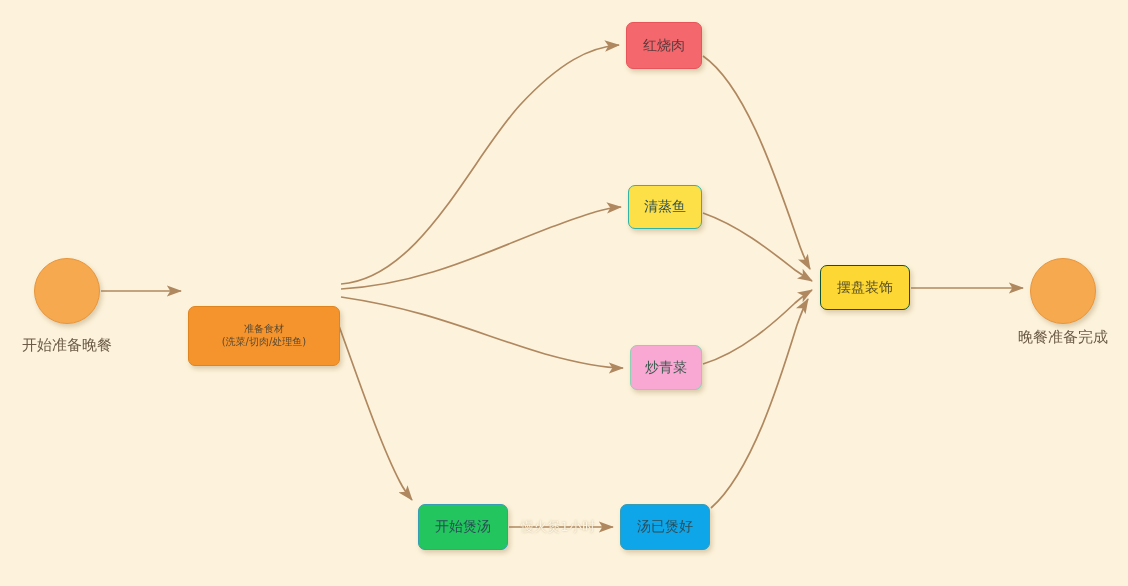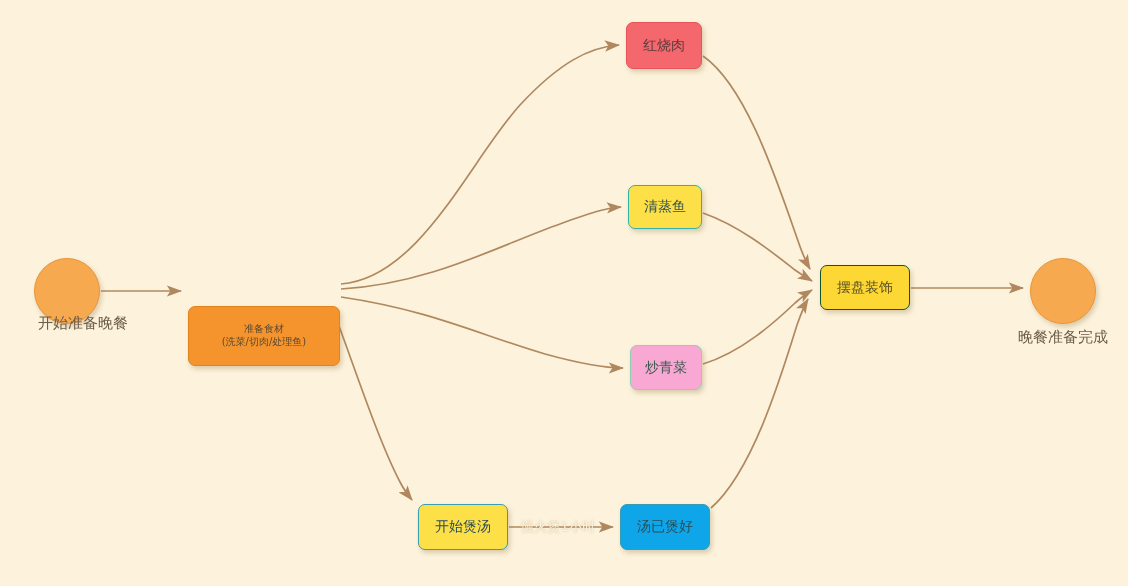--- a/index.html
+++ b/index.html
@@ -83,35 +83,35 @@
       <path d="M509,527 L613,527"></path>
       <path d="M703,56 C745,85 775,175 797,238 C802,253 806,262 810,269"></path>
       <path d="M703,213 C740,226 772,252 795,270 C802,275 807,278 812,281"></path>
       <path d="M703,364 C742,352 775,322 795,303 C802,297 807,293 812,290"></path>
       <path d="M711,508 C752,472 780,380 797,325 C802,311 805,304 808,299"></path>
       <path d="M911,288 L1023,288"></path>
     </g>
   </svg>
 
   <div class="node node-circle" style="left:34px; top:258px; width:66px; height:66px; background:#f7a94f; border:1px solid #e8963c;"></div>
-  <div class="terminal-label" style="left:0px; top:314px; width:134px;margin-left:16px;">开始准备晚餐</div>
+  <div class="terminal-label" style="left:0px; top:336px; width:134px;">开始准备晚餐</div>
 
   <div class="node node-circle" style="left:1030px; top:258px; width:66px; height:66px; background:#f7a94f; border:1px solid #e8963c;"></div>
   <div class="terminal-label" style="left:996px; top:328px; width:134px;">晚餐准备完成</div>
 
   <div class="node node-rect" style="left:188px; top:258px; width:152px; height:60px; background:#f5942c; border:1px solid #e08420; color:#5a4a33; font-size:10px;margin-top:48px;">准备食材
 (洗菜/切肉/处理鱼)</div>
 
   <div class="node node-rect" style="left:626px; top:22px; width:76px; height:47px; background:#f4676c; border:1px solid #e8545b; color:#5b3a3c; font-size:14px;">红烧肉</div>
 
   <div class="node node-rect" style="left:628px; top:185px; width:74px; height:44px; background:#fde047; border:1px solid #30b3ab; color:#2f4f4d; font-size:14px;">清蒸鱼</div>
 
   <div class="node node-rect" style="left:630px; top:345px; width:72px; height:45px; background:#f9a8d4; border:1px solid #8fcfb4; color:#3e5a50; font-size:14px;">炒青菜</div>
 
-  <div class="node node-rect" style="left:418px; top:504px; width:90px; height:46px; background:#fde047; border:1px solid #369db4; color:#2c4d57; font-size:14px;">开始煲汤</div>
+  <div class="node node-rect" style="left:418px; top:504px; width:90px; height:46px; background:#22c55e; border:1px solid #369db4; color:#2c4d57; font-size:14px;">开始煲汤</div>
 
   <div class="node node-rect" style="left:620px; top:504px; width:90px; height:46px; background:#0ea5e9; border:1px solid #369db4; color:#2c4d57; font-size:14px;">汤已煲好</div>
 
   <div class="node node-rect" style="left:820px; top:265px; width:90px; height:45px; background:#fdd834; border:1px solid #14532d; color:#5a5025; font-size:14px;">摆盘装饰</div>
 
   <div class="edge-label" style="left:521px; top:518px;">慢火煲1小时</div>
 
 </div>
 
 </body></html>

